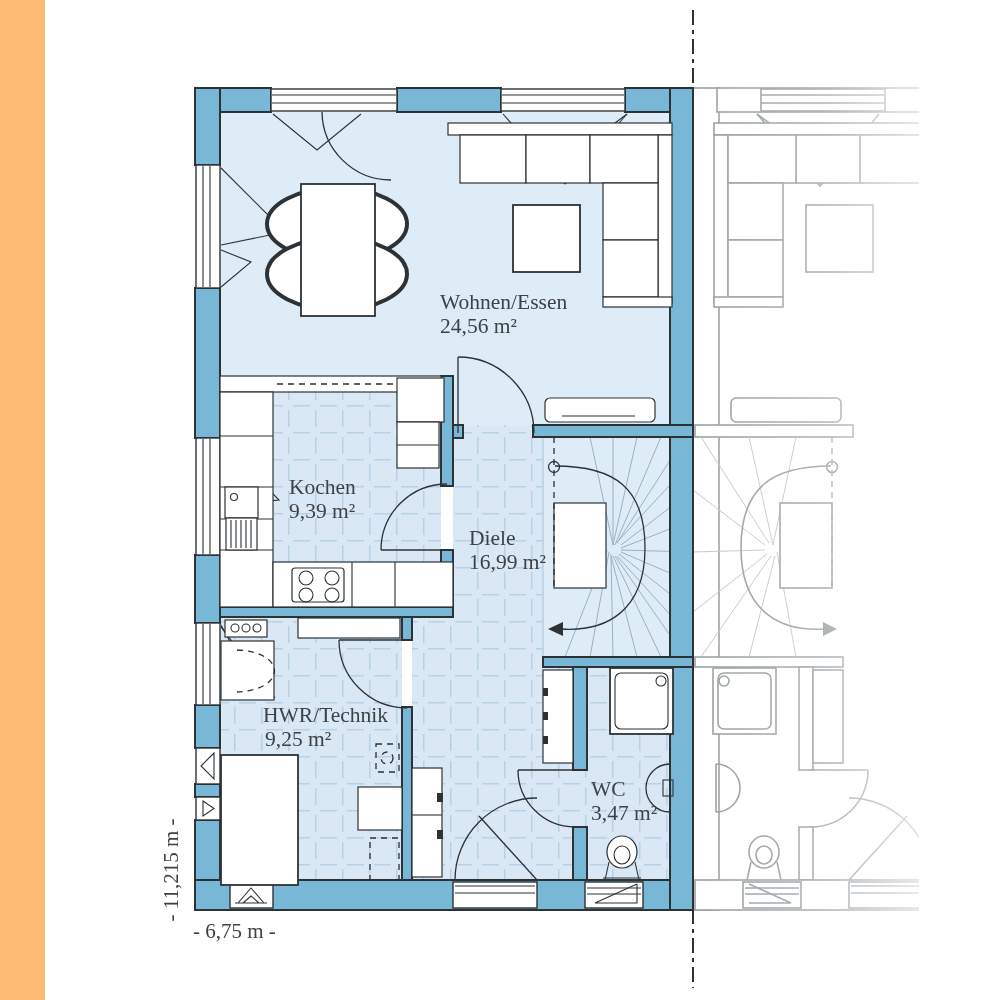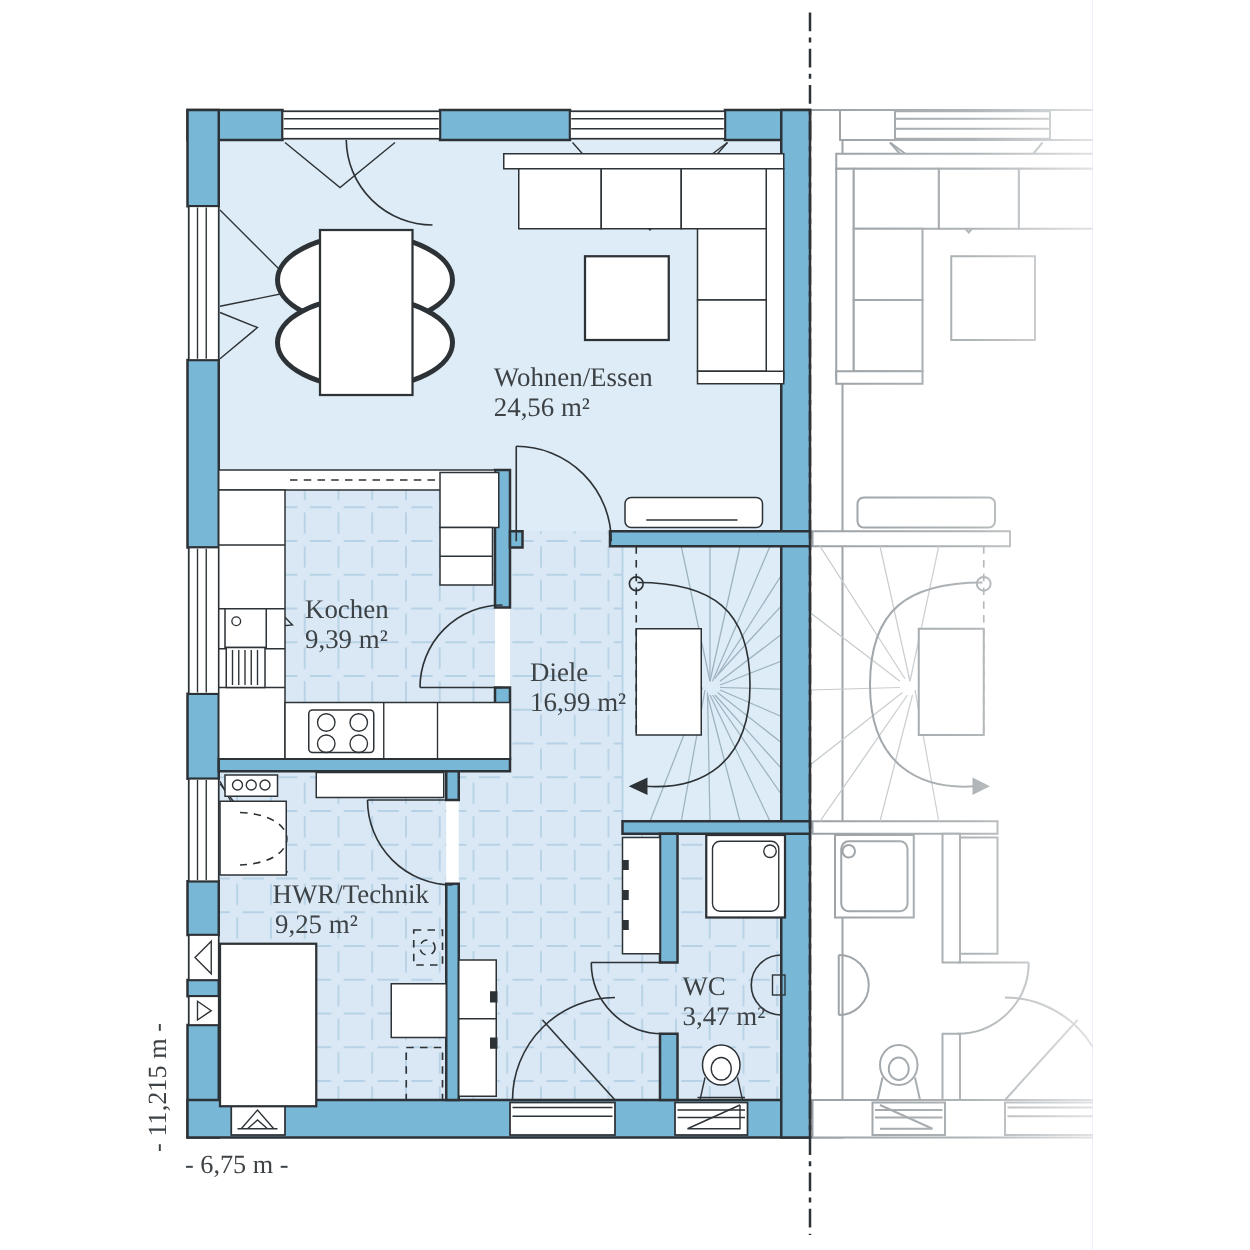--- a/index.html
+++ b/index.html
@@ -1,16 +1,16 @@
 <!DOCTYPE html>
 <html><head>
 <meta charset="utf-8">
 <style>
   html,body{margin:0;padding:0;background:#ffffff;}
-  .stage{width:874px;height:1000px;background:#c4b5fd;position:relative;overflow:hidden;}
+  .stage{width:874px;height:1000px;background:#fdba74;position:relative;overflow:hidden;padding-left:45px;}
   svg{display:block;}
   
   .wall{fill:#79b7d7;stroke:#2d3236;stroke-width:2;}
   
   .floor{fill:#ddecf6;}
   
   .furn{fill:#ffffff;stroke:#2d3236;stroke-width:1.8;}
   .furnt{fill:#ffffff;stroke:#2d3236;stroke-width:1.2;}
   .ln{stroke:#2d3236;stroke-width:1.3;fill:none;}
   .lnt{stroke:#2d3236;stroke-width:1.1;fill:none;}

